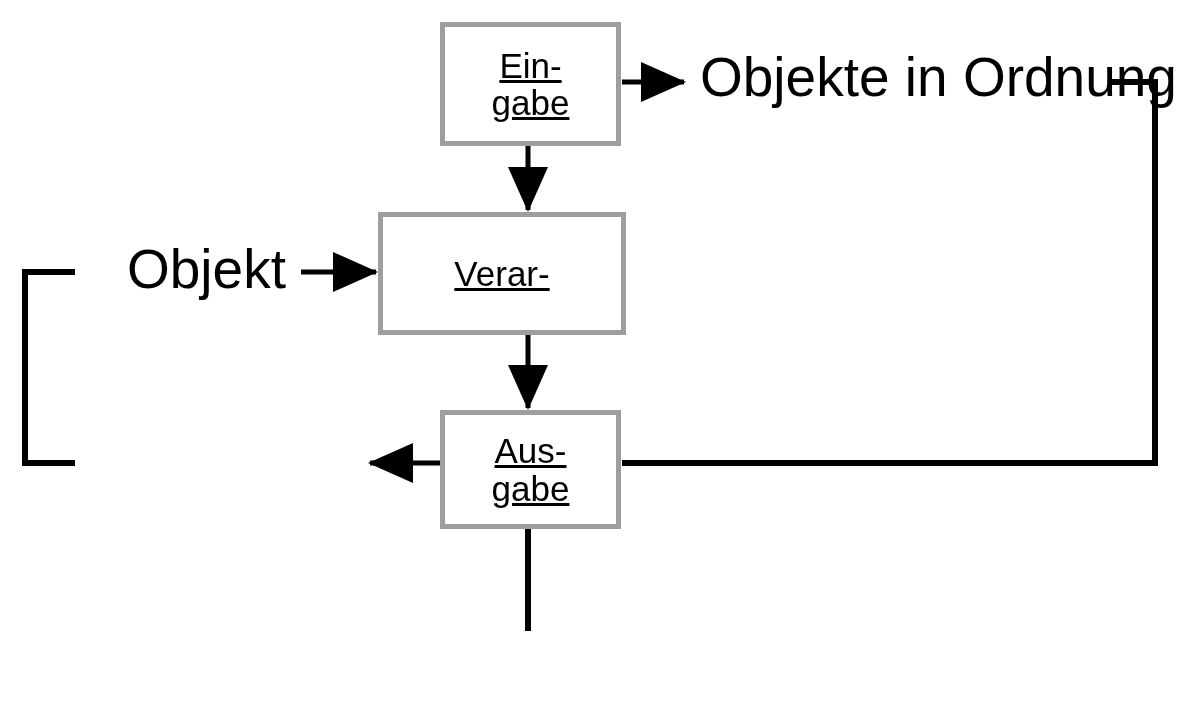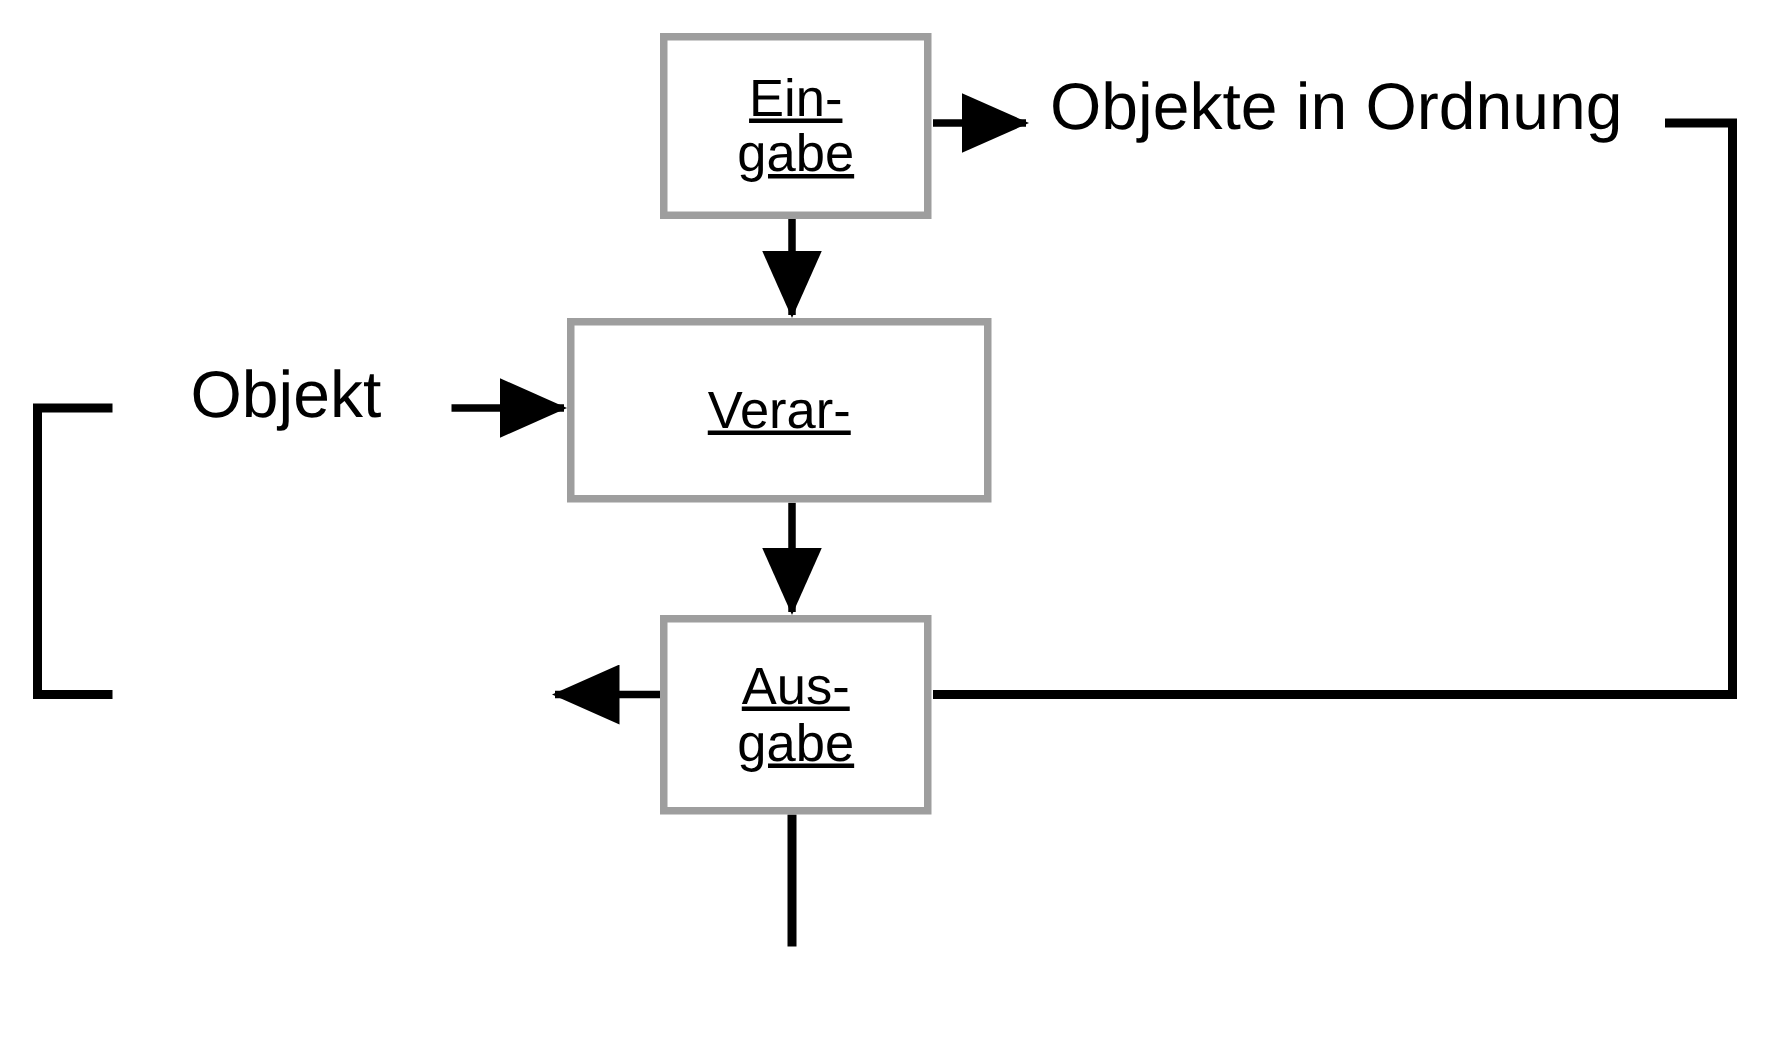--- a/index.html
+++ b/index.html
@@ -38,32 +38,32 @@
     font-family: "Liberation Sans", sans-serif;
     font-size: 35px;
     line-height: 1.07;
     color: #000000;
     white-space: pre;
     text-decoration: underline;
   }
   .flow-label {
     position: absolute;
     font-family: "Liberation Sans", sans-serif;
-    font-size: 44px;
+    font-size: 55px;
     line-height: 1.07;
     color: #000000;
     white-space: pre;
     z-index: 4;
   }
   .flow-label.centered {
     text-align: center;
   }
   #box-eingabe { left: 440px; top: 22px;  width: 181px; height: 124px; }
-  #box-verarb  { left: 378px; top: 212px; width: 283px; height: 123px; }
-  #box-ausgabe { left: 440px; top: 410px; width: 181px; height: 133px; }
+  #box-verarb  { left: 378px; top: 212px; width: 248px; height: 123px; }
+  #box-ausgabe { left: 440px; top: 410px; width: 181px; height: 119px; }
 
   #label-objekte-ordnung { left: 700px; top: 48px; }
   #label-ursache         { left: 127px; top: 240px; }
   #label-mangelhaftes    { left: 88px;  top: 418px; width: 262px; }
 
   #copyright-note {
     position: absolute;
     left: 24px;
     top: 652px;
     font-family: "Liberation Sans", sans-serif;

